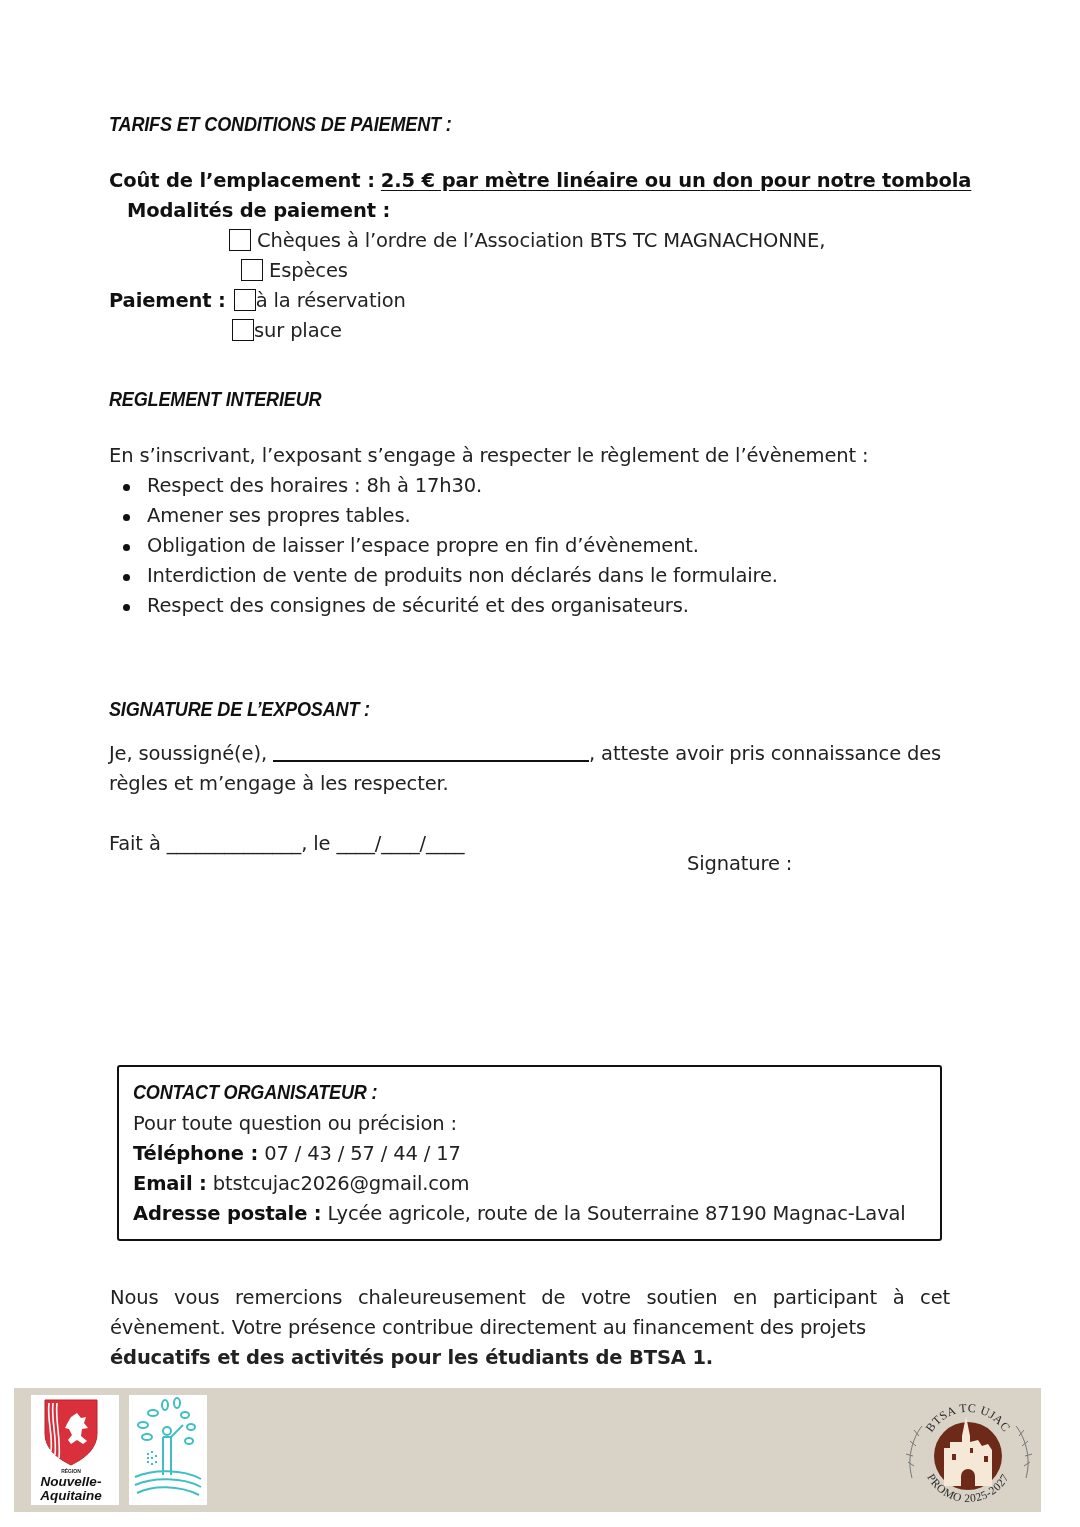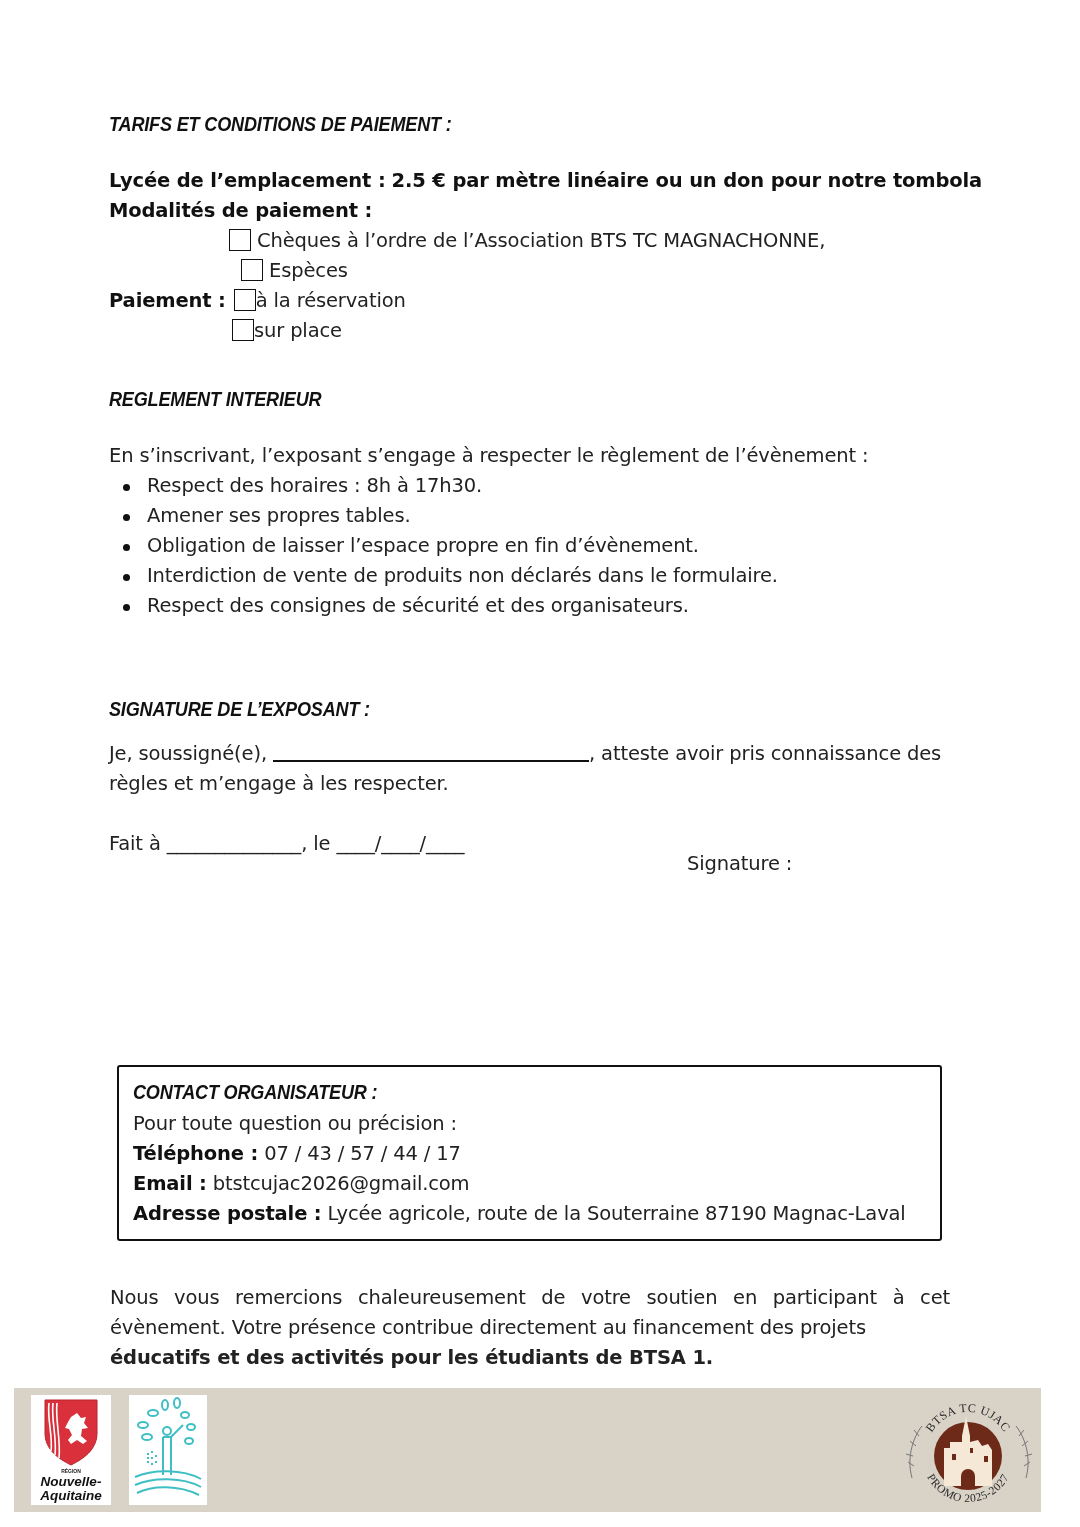--- a/index.html
+++ b/index.html
@@ -8,44 +8,44 @@
   .abs { position: absolute; }
   .heading {
     font-family: "Liberation Sans", sans-serif;
     font-weight: 900; font-style: italic;
     font-size: 21px; letter-spacing: -0.2px;
     transform: scaleX(0.86); transform-origin: left center;
     color: #111; white-space: nowrap;
   }
   .txt { font-size: 19.5px; line-height: 30px; white-space: nowrap; color: #222; letter-spacing: -0.15px; }
   .b { font-weight: bold; color: #111; }
-  .u { text-underline-offset: 3px; }
+  .u { text-decoration: underline; text-underline-offset: 3px; }
   .cb { display: inline-block; width: 22px; height: 22px; border: 1.8px solid #111; vertical-align: -4px; background: #fff; }
   .bullets { list-style: none; }
   .bullets li { position: relative; padding-left: 37px; }
   .bullets li::before { content: ""; position: absolute; left: 13px; top: 13px; width: 7px; height: 7px; border-radius: 50%; background: #111; }
   .blank-bold { display: inline-block; width: 316px; border-bottom: 2.5px solid #111; height: 22px; vertical-align: -2px; }
   .contact-box {
     left: 117px; top: 1065px; width: 825px; height: 176px;
     border: 2.5px solid #111; border-radius: 3px; background: #fff;
   }
   .justify { width: 840px; white-space: normal; text-align: justify; }
   .footer { left: 14px; top: 1388px; width: 1027px; height: 124px; background: #d8d2c7; }
   .logo-card { background: #fff; }
 </style>
 </head>
 <body>
 
 <div class="abs heading" style="left:109px; top:112px;">TARIFS ET CONDITIONS DE PAIEMENT :</div>
 
 <div class="abs txt" style="left:109px; top:166px;">
-  <span class="b">Lycée de l’emplacement :</span>
+  <span class="b">Coût de l’emplacement :</span>
   <span class="b u">2.5 € par mètre linéaire ou un don pour notre tombola</span>
 </div>
-<div class="abs txt b" style="left:109px; top:196px;">Modalités de paiement :</div>
+<div class="abs txt b" style="left:127px; top:196px;">Modalités de paiement :</div>
 
 <div class="abs txt" style="left:229px; top:226px;">
   <span class="cb"></span>
   <span>Chèques à l’ordre de l’Association BTS TC MAGNACHONNE,</span>
 </div>
 <div class="abs txt" style="left:229px; top:256px;padding-left:12px;">
   <span class="cb"></span>
   <span>Espèces</span>
 </div>
 
@@ -91,21 +91,21 @@
   <span class="b">Adresse postale :</span>
   <span>Lycée agricole, route de la Souterraine 87190 Magnac-Laval</span>
 </div>
 
 <div class="abs txt justify" style="left:110px; top:1283px; text-align-last: justify;">Nous vous remercions chaleureusement de votre soutien en participant à cet</div>
 <div class="abs txt" style="left:110px; top:1313px;">évènement. Votre présence contribue directement au financement des projets</div>
 <div class="abs txt" style="left:110px; top:1343px;font-weight:bold;">éducatifs et des activités pour les étudiants de BTSA 1.</div>
 
 <div class="abs footer"></div>
 
-<div class="abs logo-card" style="left:31px; top:1395px; width:80px; height:110px;">
+<div class="abs logo-card" style="left:31px; top:1395px; width:88px; height:110px;">
   <svg width="80" height="110" viewBox="0 0 80 110">
     <path d="M14 5 H66 V38 C66 55 52 64 40 70 C28 64 14 55 14 38 Z" fill="#d9303b" stroke="#b8222c" stroke-width="1"></path>
     <path d="M18 8 C16 25 22 40 20 56" stroke="#fff" stroke-width="1.6" fill="none"></path>
     <path d="M22 8 C20 25 26 42 24 60" stroke="#fff" stroke-width="1.6" fill="none"></path>
     <path d="M26 8 C24 25 30 44 28 63" stroke="#fff" stroke-width="1.6" fill="none"></path>
     <path d="M40 22 l6 -4 l4 5 l5 -1 l-2 6 l4 5 l-6 1 l-1 7 l6 5 l-4 3 l-6 -4 l-6 4 l-3 -4 l4 -5 l-3 -6 l-4 -1 l3 -6 Z" fill="#fff"></path>
     <text x="40" y="78" font-family="Liberation Sans, sans-serif" font-size="5" font-weight="bold" text-anchor="middle" fill="#222">RÉGION</text>
     <text x="40" y="91" font-family="Liberation Sans, sans-serif" font-size="13.5" font-style="italic" font-weight="bold" text-anchor="middle" fill="#111">Nouvelle-</text>
     <text x="40" y="105" font-family="Liberation Sans, sans-serif" font-size="13.5" font-style="italic" font-weight="bold" text-anchor="middle" fill="#111">Aquitaine</text>
   </svg>

